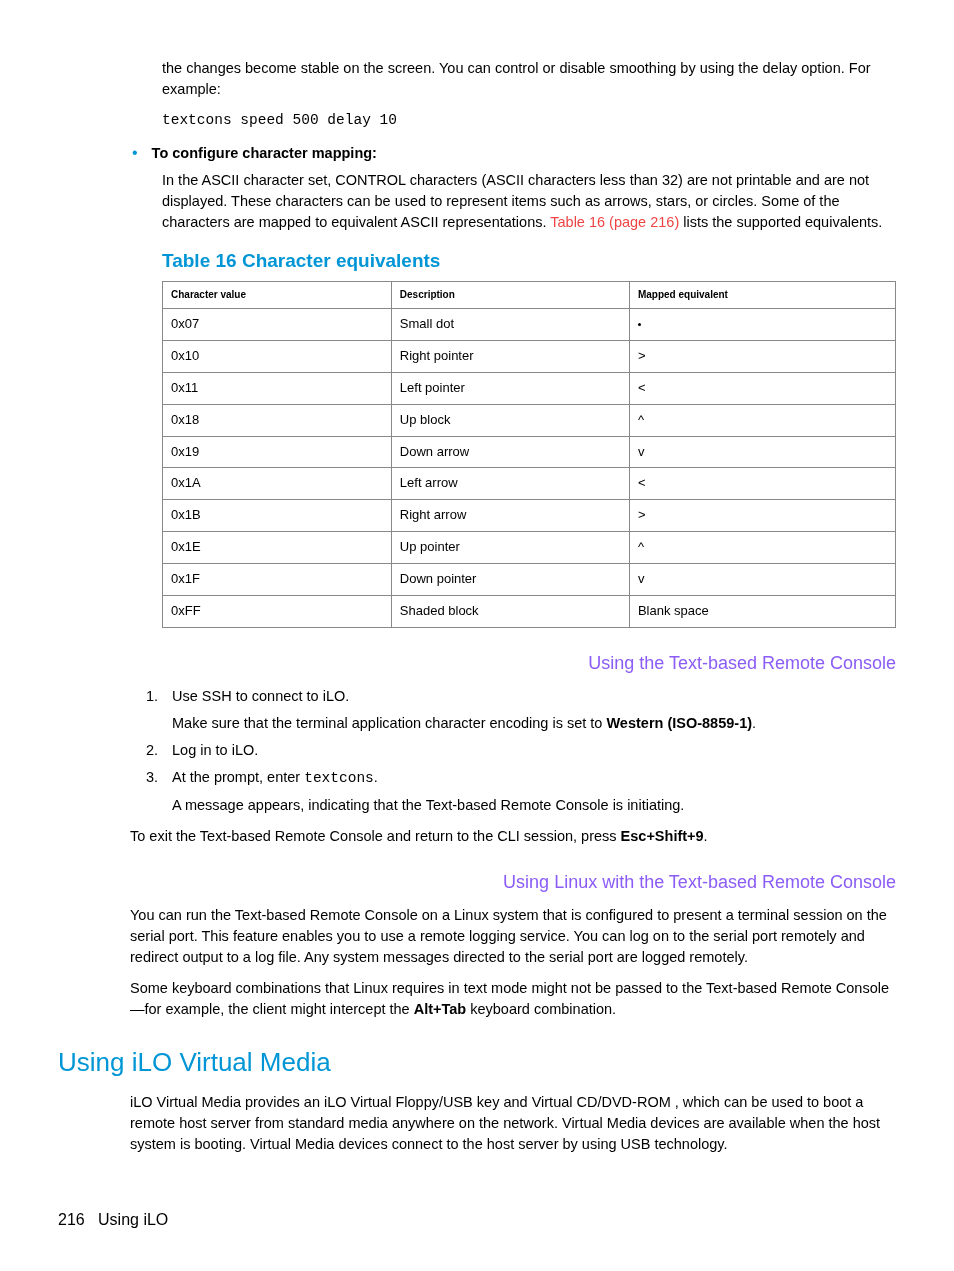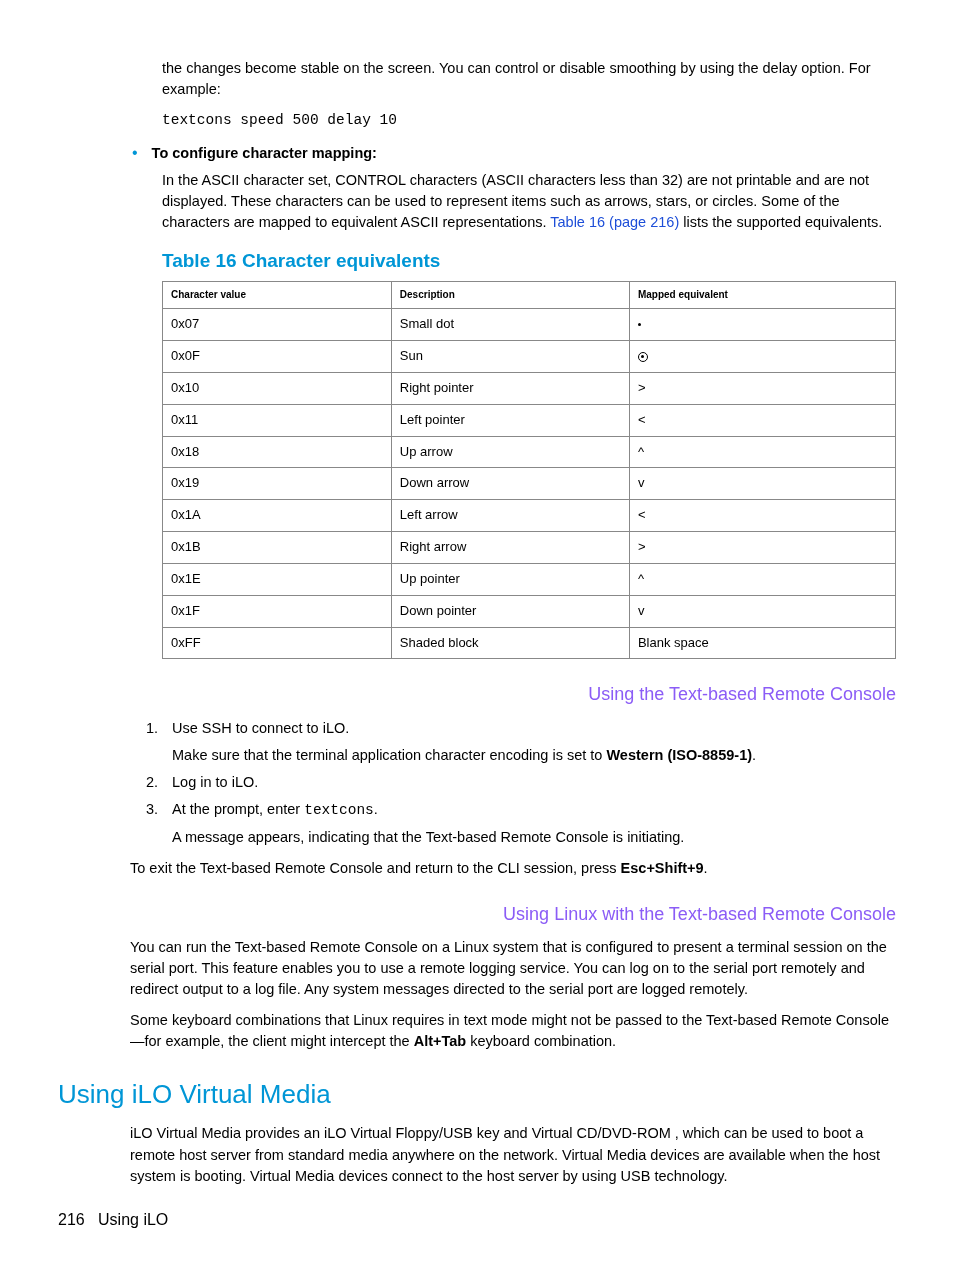--- a/index.html
+++ b/index.html
@@ -33,21 +33,21 @@
   .bullet-dot {
     color: #0096d6;
     font-size: 16px;
     margin-right: 14px;
     line-height: 1.2;
   }
   .bullet-head {
     font-weight: bold;
   }
   .link {
-    color: #1d4ed8;
+    color: #ef4444;
   }
   .table-caption {
     color: #0096d6;
     font-weight: bold;
     font-size: 19px;
     margin: 14px 0 6px 0;
   }
   table {
     border-collapse: collapse;
     width: 100%;
@@ -150,37 +150,32 @@
         <th>Mapped equivalent</th>
       </tr>
     </thead>
     <tbody>
       <tr>
         <td>0x07</td>
         <td>Small dot</td>
         <td><span class="small-dot"></span></td>
       </tr>
       <tr>
-        <td>0x0F</td>
-        <td>Sun</td>
-        <td><span class="sun-icon"></span></td>
-      </tr>
-      <tr>
         <td>0x10</td>
         <td>Right pointer</td>
         <td>&gt;</td>
       </tr>
       <tr>
         <td>0x11</td>
         <td>Left pointer</td>
         <td>&lt;</td>
       </tr>
       <tr>
         <td>0x18</td>
-        <td>Up arrow</td>
+        <td>Up block</td>
         <td>^</td>
       </tr>
       <tr>
         <td>0x19</td>
         <td>Down arrow</td>
         <td>v</td>
       </tr>
       <tr>
         <td>0x1A</td>
         <td>Left arrow</td>

